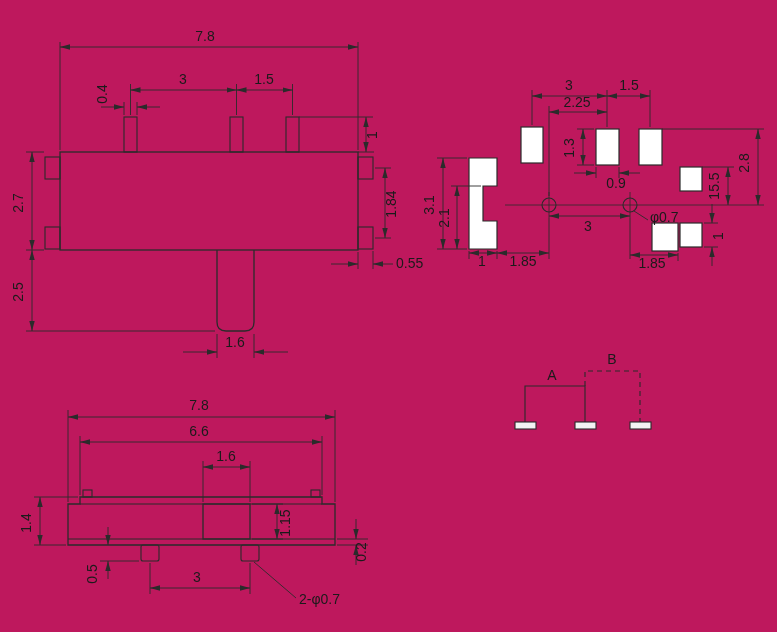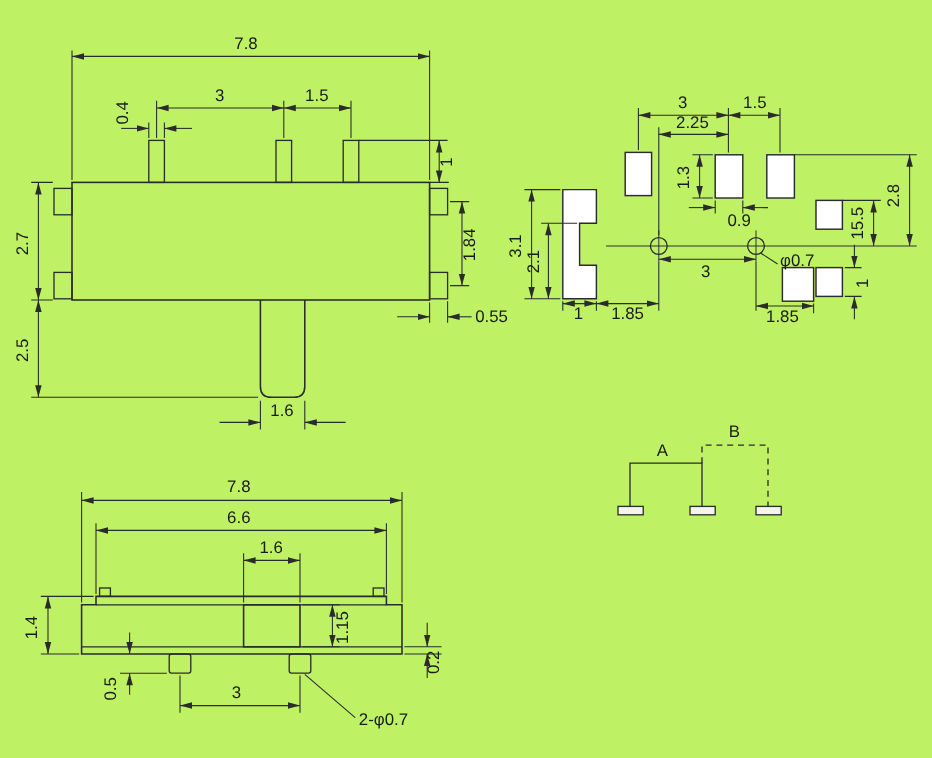--- a/index.html
+++ b/index.html
@@ -1,16 +1,16 @@
 <!DOCTYPE html>
 <html><head>
 <meta charset="utf-8">
 <style>
   html,body{margin:0;padding:0;background:#ffffff;}
-  .page{position:relative;width:777px;height:632px;background:#bef264;overflow:hidden;
+  .page{position:relative;width:777px;height:632px;background:#be185d;overflow:hidden;
         font-family:"Liberation Sans", sans-serif;}
   svg{display:block;}
   .o{stroke:#2b2b2b;stroke-width:1.3;fill:none;}          
   .o2{stroke:#2b2b2b;stroke-width:1.1;fill:none;}         
   .d{stroke:#2b2b2b;stroke-width:0.9;fill:none;}          
   .cl{stroke:#2b2b2b;stroke-width:0.8;fill:none;}         
   .dash{stroke:#2b2b2b;stroke-width:1.1;fill:none;stroke-dasharray:5 4;}
   .pad{stroke:#2b2b2b;stroke-width:1.2;fill:#ffffff;}
   .spad{stroke:#2b2b2b;stroke-width:1.1;fill:#f3f3f3;}
   text{font-family:"Liberation Sans", sans-serif;font-size:14px;fill:#1b1b1b;text-anchor:middle;}

